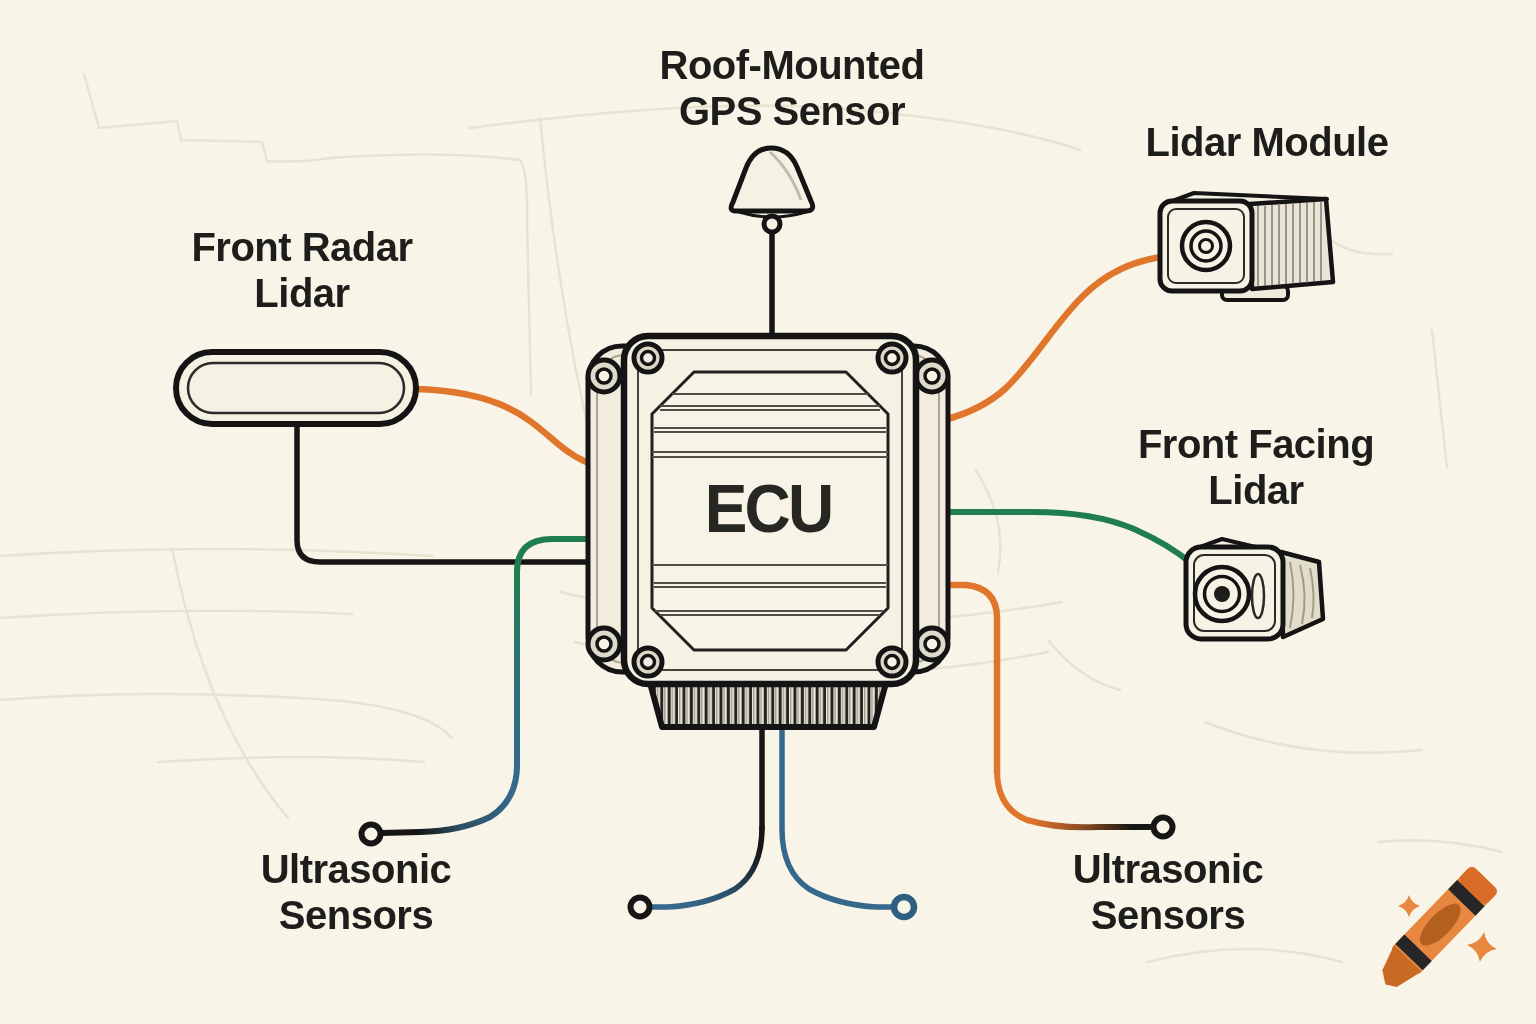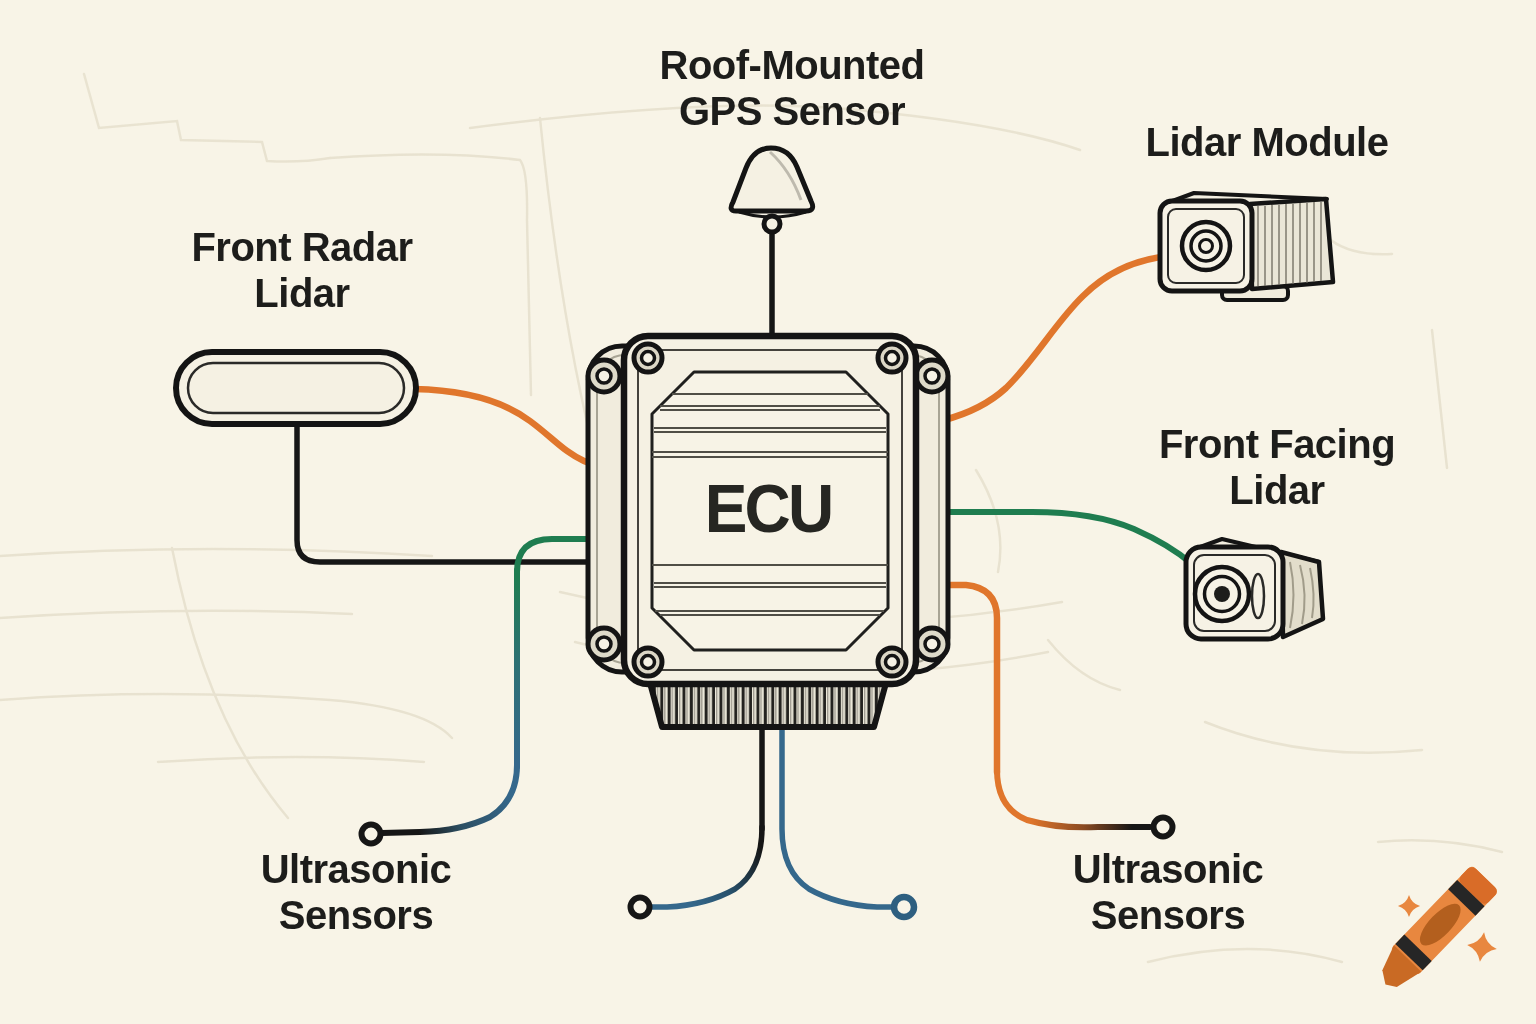--- a/index.html
+++ b/index.html
@@ -251,21 +251,21 @@
 
 <div class="lbl" style="left:1252px; top:119px;margin-left:15px;">
   <span>Lidar Module</span>
 </div>
 
 <div class="lbl" style="left:302px; top:224px;">
   <span>Front Radar</span>
   <span>Lidar</span>
 </div>
 
-<div class="lbl" style="left:1256px; top:421px;margin-left:21px;">
+<div class="lbl" style="left:1256px; top:421px;">
   <span>Front Facing</span>
   <span>Lidar</span>
 </div>
 
 <div class="lbl" style="left:356px; top:846px;">
   <span>Ultrasonic</span>
   <span>Sensors</span>
 </div>
 
 <div class="lbl" style="left:1168px; top:846px;">

